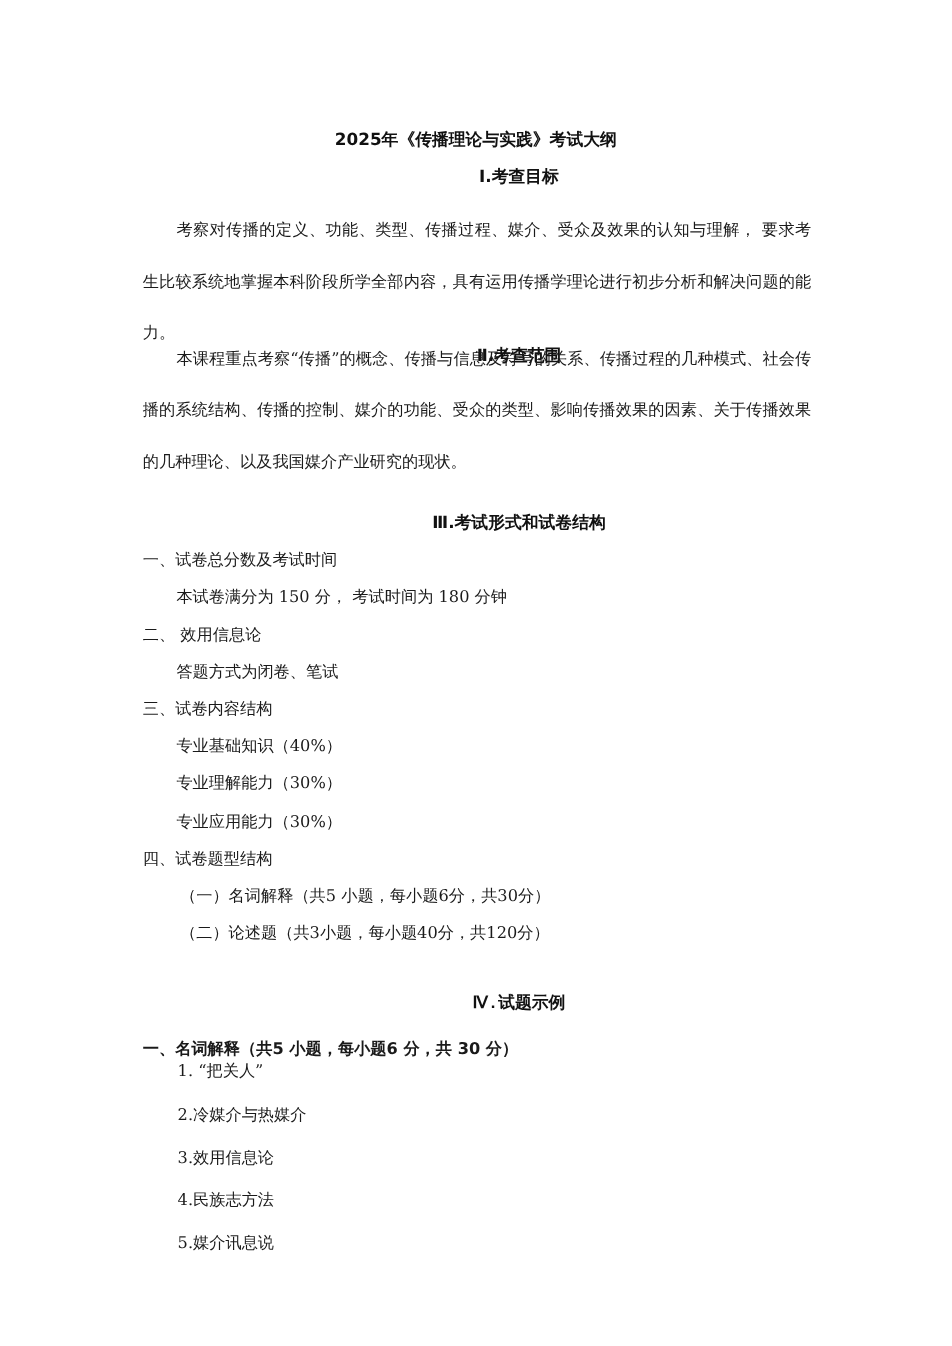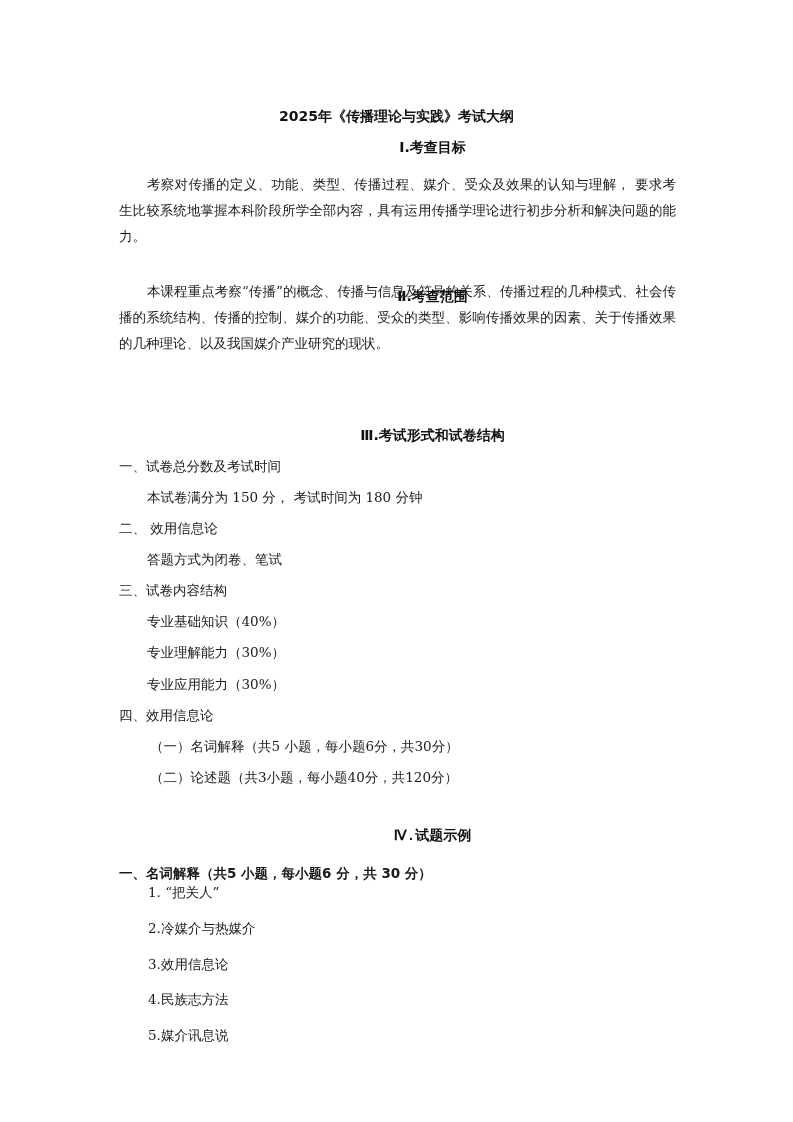--- a/index.html
+++ b/index.html
@@ -13,21 +13,21 @@
       left: 0; width: 793px; top: 108px; text-align: center;
       font-family: "DejaVu Sans", "Liberation Sans", sans-serif;
       font-weight: bold; font-size: 14px; color: #111;
     }
     .heading {
       left: 0; width: 793px; text-align: center;
       font-family: "DejaVu Sans", "Liberation Sans", sans-serif;
       font-weight: bold; font-size: 14px; color: #111; padding-left: 36px;
     }
     .para {
-      left: 119px; width: 557px; font-size: 13.5px; line-height: 26px;
+      left: 119px; width: 557px; font-size: 13.5px; line-height: 43px;
       text-indent: 28px; white-space: normal; text-align: justify;
     }
     .line { font-size: 13.5px; }
     .bold { font-weight: bold; font-family: "DejaVu Sans", "Liberation Sans", sans-serif; }
   </style>
 </head>
 <body>
 
 <div>
   <div class="abs title">2025年《传播理论与实践》考试大纲</div>
@@ -44,21 +44,21 @@
   <div class="abs line" style="left:147px; top:489px;">本试卷满分为 150 分， 考试时间为 180 分钟</div>
 
   <div class="abs line" style="left:119px; top:520px;">二、 效用信息论</div>
   <div class="abs line" style="left:147px; top:551px;">答题方式为闭卷、笔试</div>
 
   <div class="abs line" style="left:119px; top:582px;">三、试卷内容结构</div>
   <div class="abs line" style="left:147px; top:613px;">专业基础知识（40%）</div>
   <div class="abs line" style="left:147px; top:644px;">专业理解能力（30%）</div>
   <div class="abs line" style="left:147px; top:676px;">专业应用能力（30%）</div>
 
-  <div class="abs line" style="left:119px; top:707px;">四、效用信息论</div>
+  <div class="abs line" style="left:119px; top:707px;">四、试卷题型结构</div>
   <div class="abs line" style="left:150px; top:738px;">（一）名词解释（共5 小题，每小题6分，共30分）</div>
   <div class="abs line" style="left:150px; top:769px;">（二）论述题（共3小题，每小题40分，共120分）</div>
 
   <div class="abs heading" style="top:827px;font-family:Liberation Mono, monospace;">Ⅳ.试题示例</div>
   <div class="abs line bold" style="left:119px; top:865px;">一、名词解释（共5 小题，每小题6 分，共 30 分）</div>
 
   <div class="abs line" style="left:148px; top:884px;">1.  “把关人”</div>
   <div class="abs line" style="left:148px; top:920px;">2.冷媒介与热媒介</div>
   <div class="abs line" style="left:148px; top:956px;">3.效用信息论</div>
   <div class="abs line" style="left:148px; top:991px;">4.民族志方法</div>

